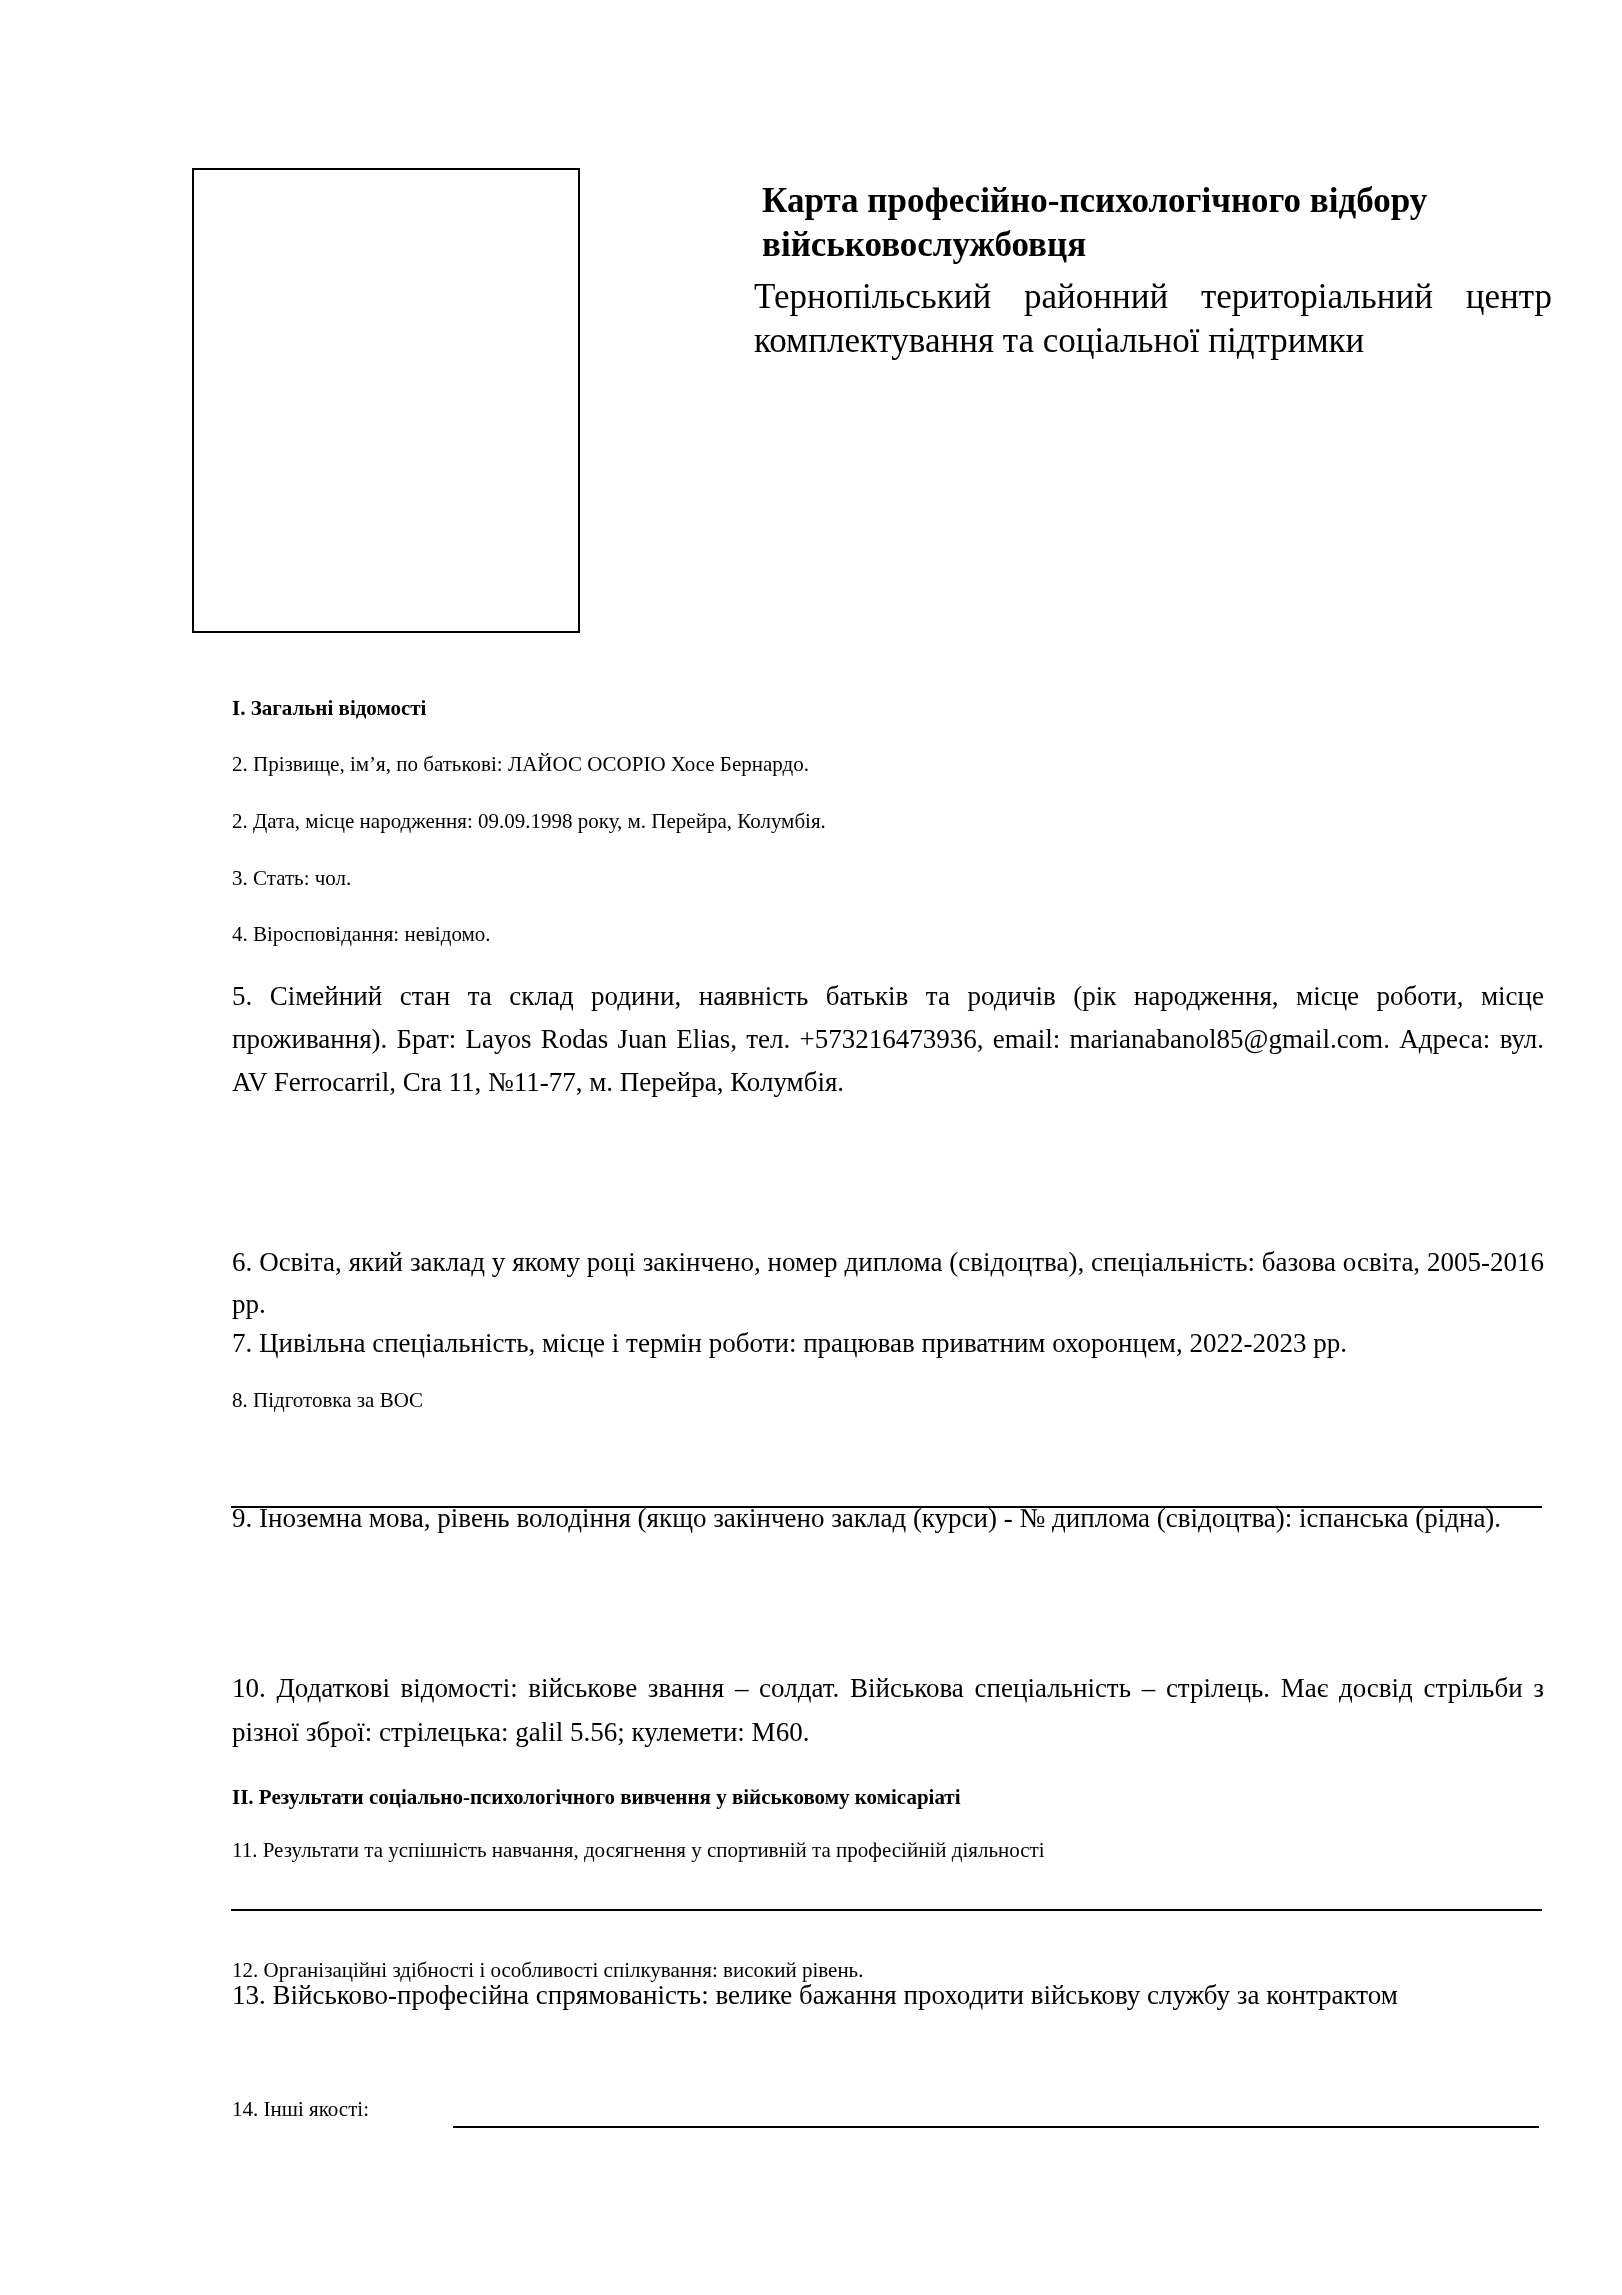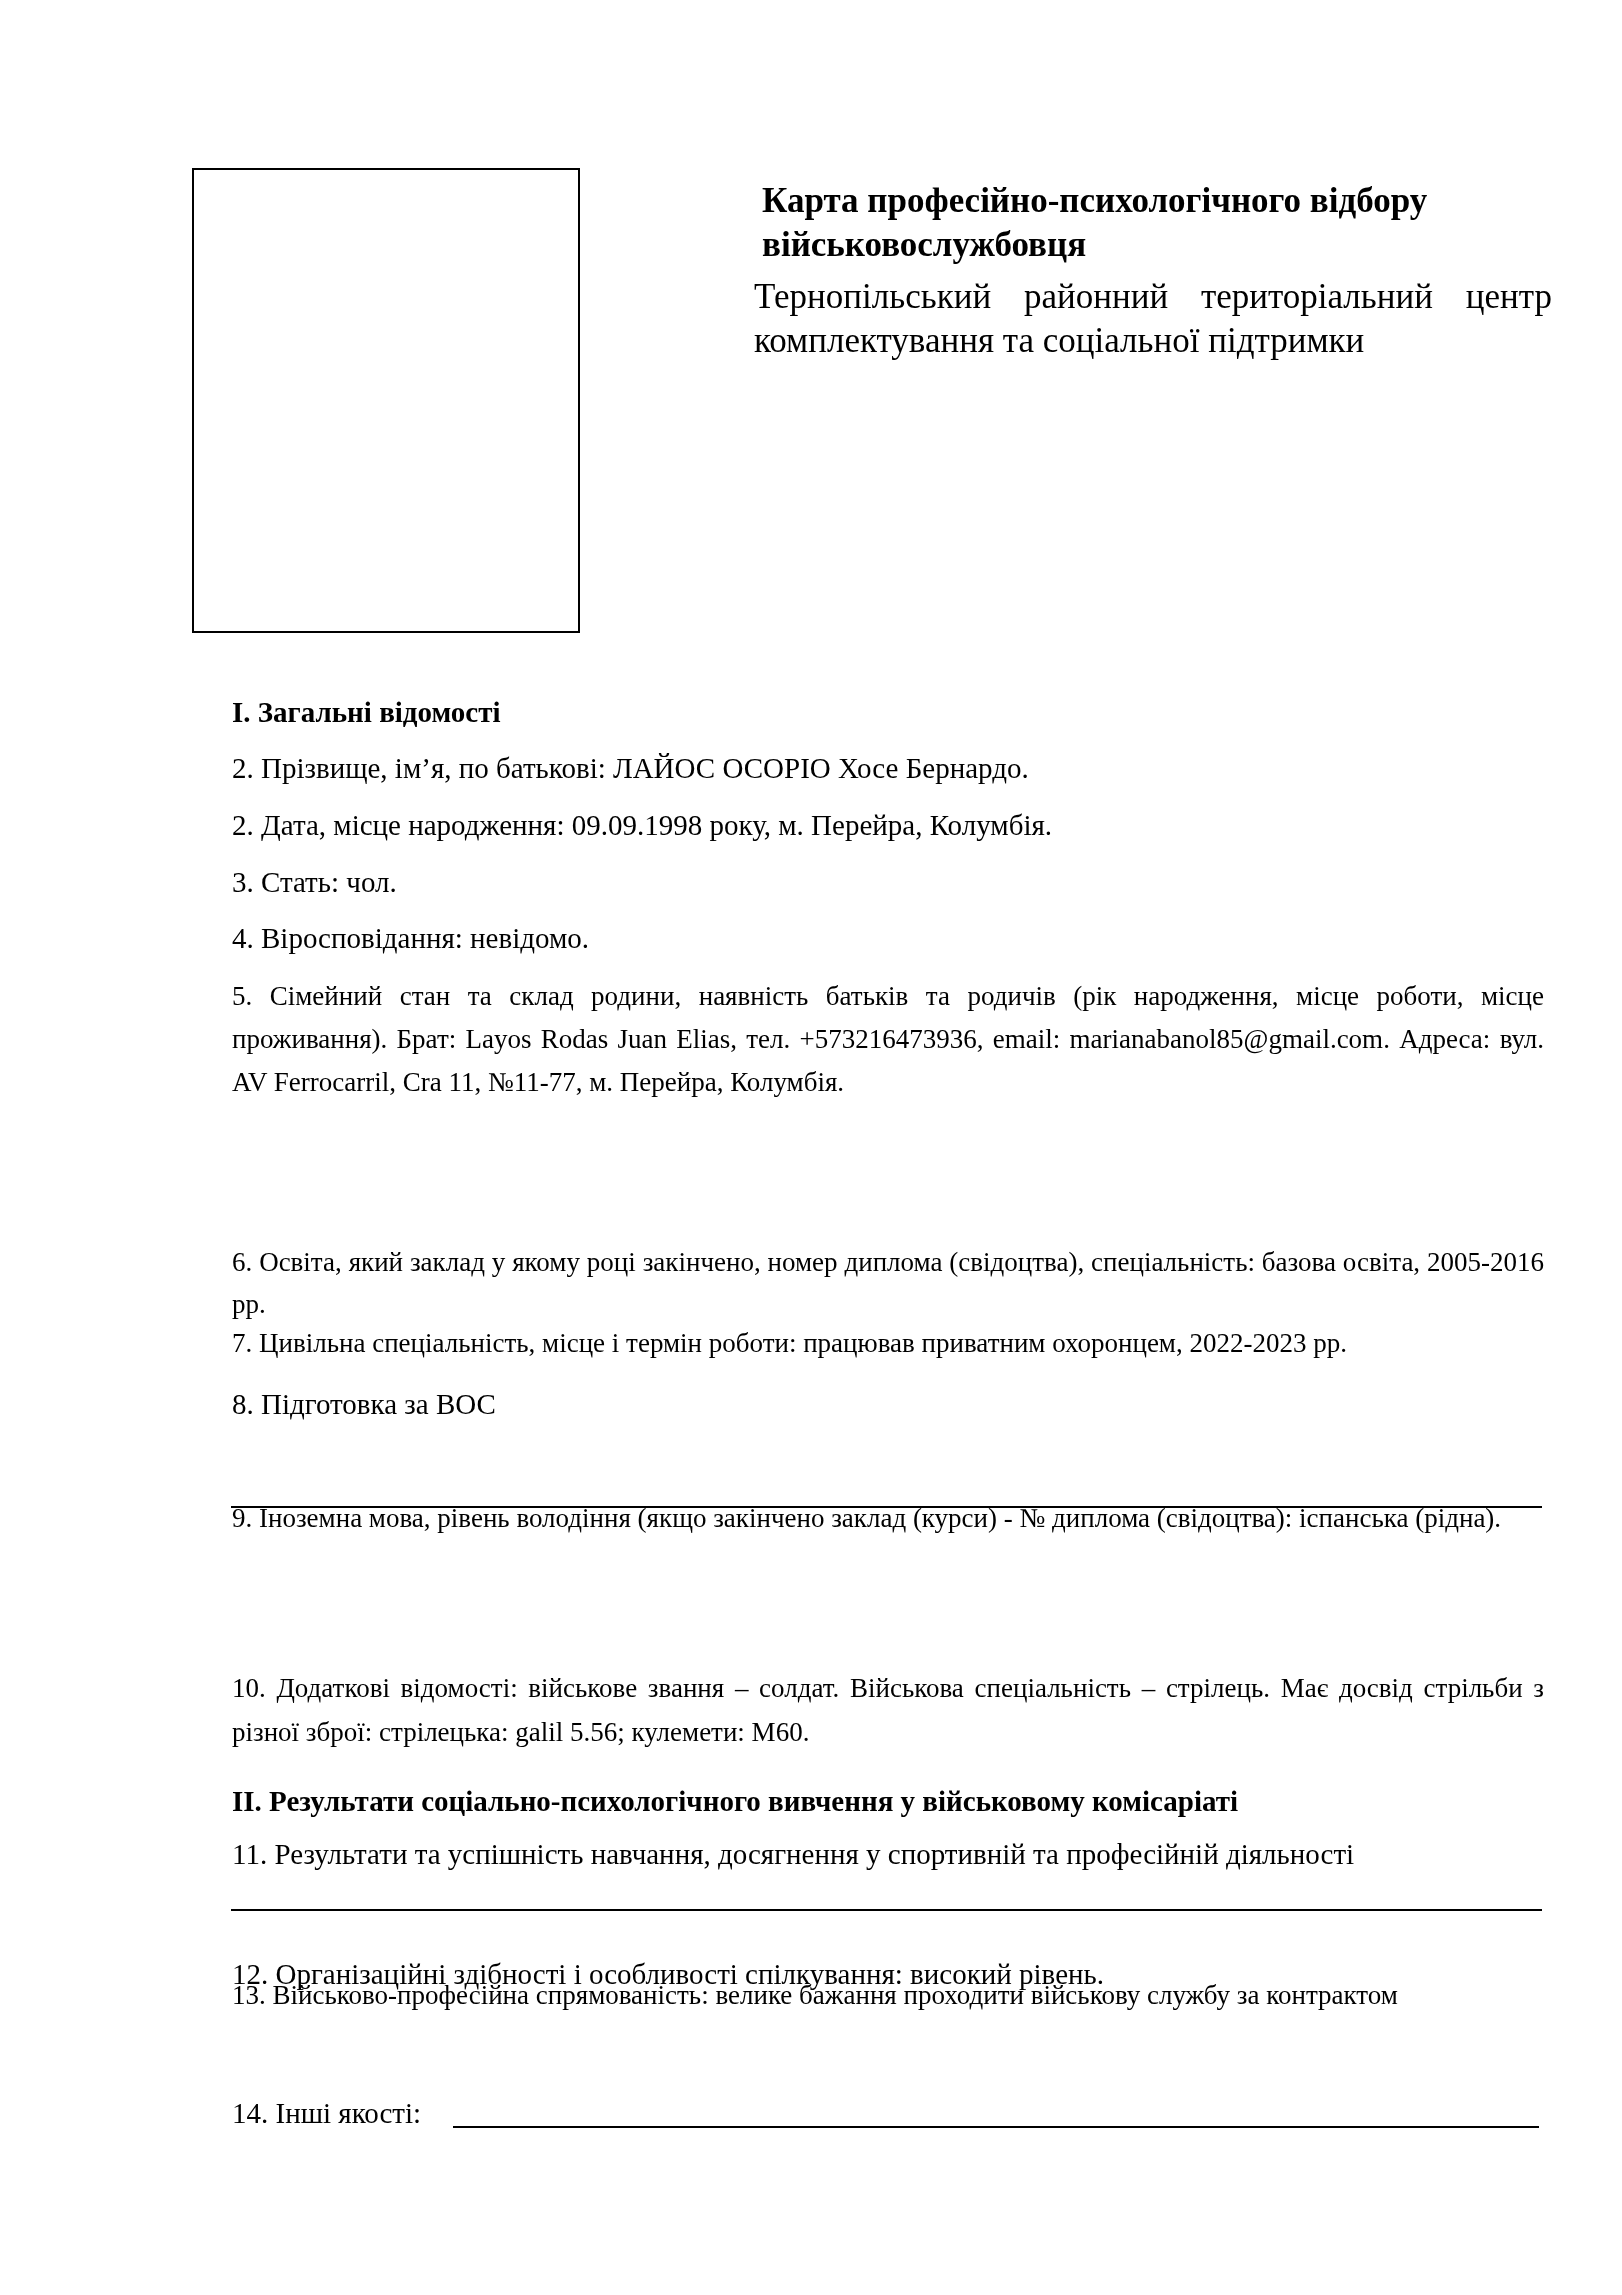--- a/index.html
+++ b/index.html
@@ -39,21 +39,21 @@
       font-size: 35px;
       line-height: 44px;
       margin: 3px 0 0 0;
       text-align: justify;
       text-align-last: left;
     }
     .line {
       position: absolute;
       left: 232px;
       width: 1312px;
-      font-size: 29px;
+      font-size: 21px;
       white-space: nowrap;
       line-height: 1;
     }
     .para {
       position: absolute;
       left: 232px;
       width: 1312px;
       font-size: 27px;
       text-align: justify;
     }

